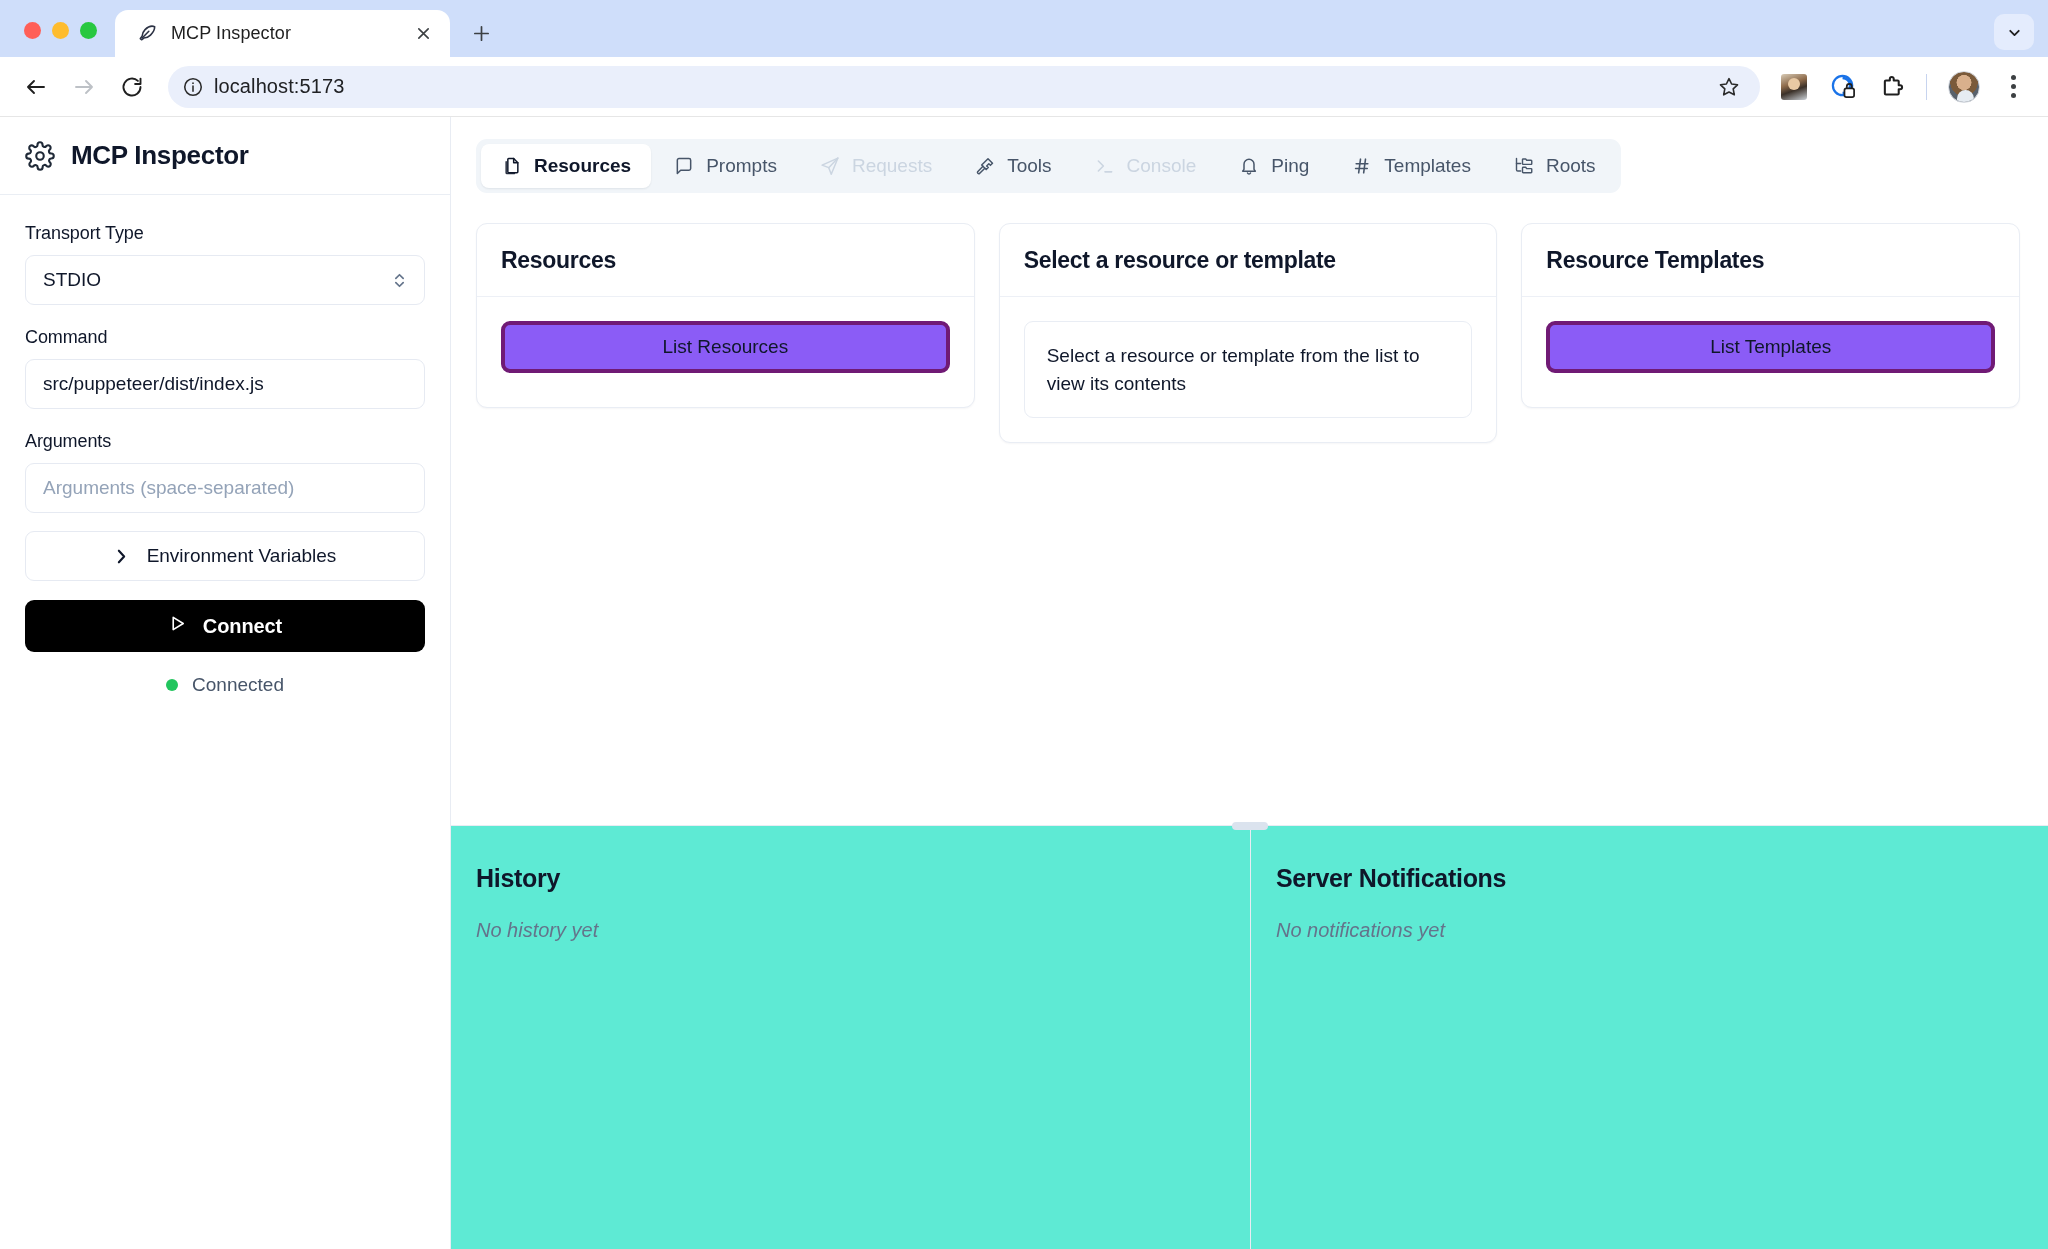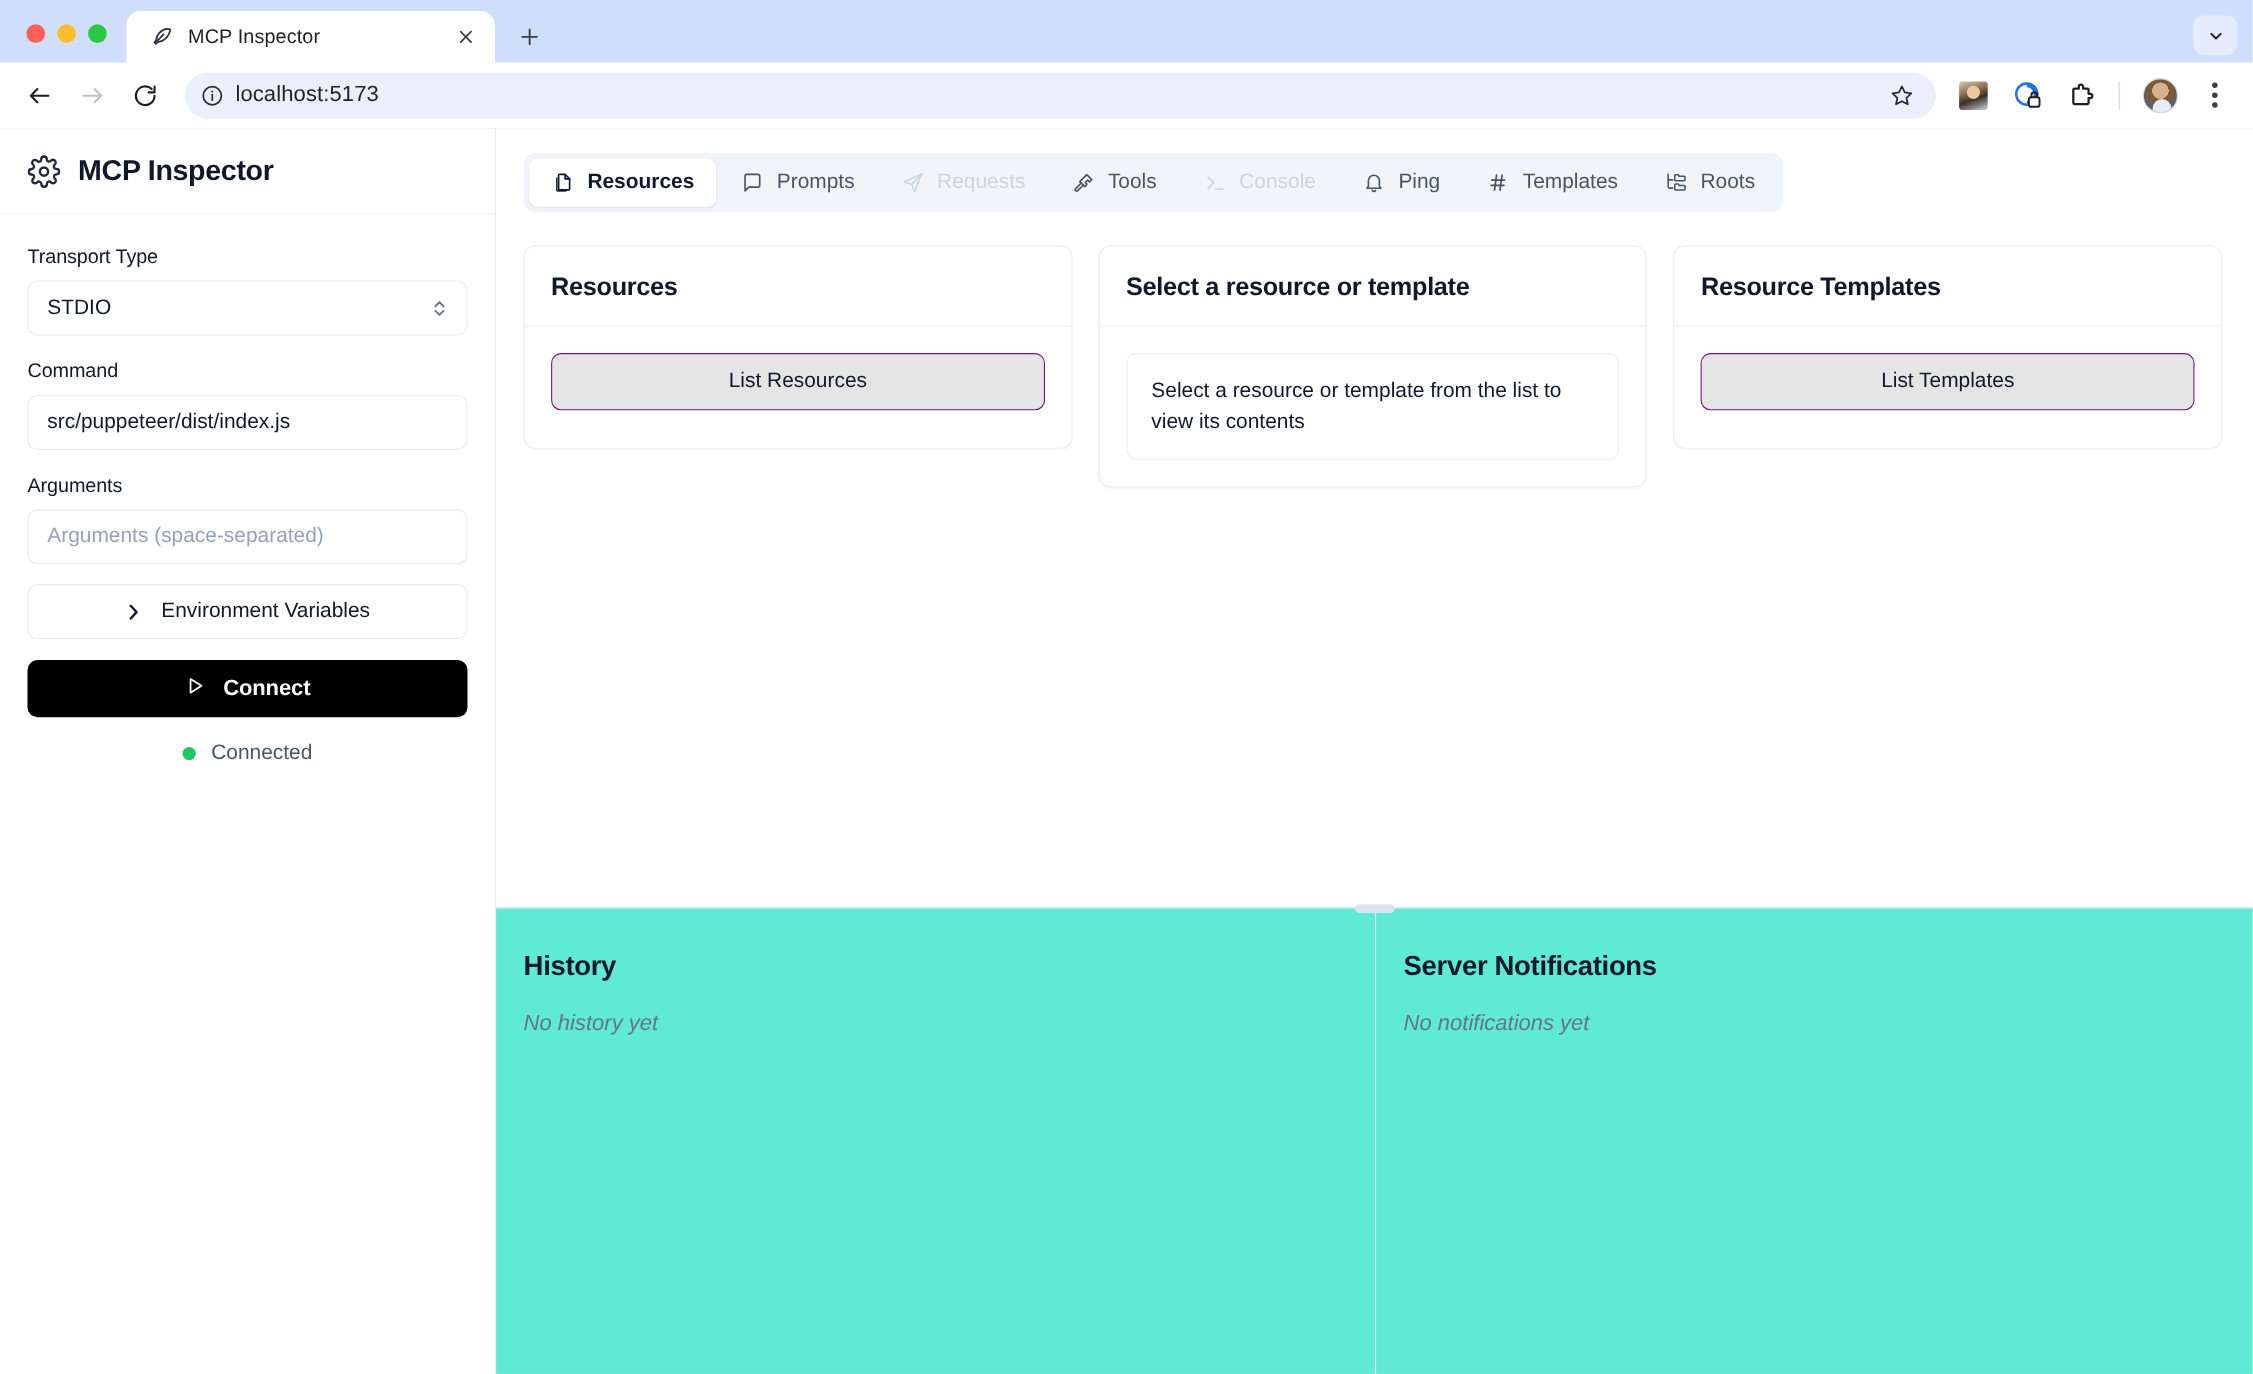--- a/index.html
+++ b/index.html
@@ -297,23 +297,23 @@
   }
   .card-head {
     padding: 23px 24px 22px 24px;
     border-bottom: 1px solid #edf0f6;
   }
   .card-title { font-size: 23px; font-weight: 700; color: #0f172a; letter-spacing: -.3px; }
   .card-body { padding: 24px; }
   .outline-btn {
     width: 100%;
     height: 52px;
-    border: 1px solid #701a75;
+    border: 4px solid #701a75;
     border-radius: 9px;
-    background: #e5e5e5;
+    background: #8b5cf6;
     display: flex; align-items: center; justify-content: center;
     font-size: 19px; font-weight: 500; color: #0f172a;
   }
   .empty-box {
     border: 1px solid #e9edf4;
     border-radius: 9px;
     padding: 20px 22px;
     font-size: 19px;
     line-height: 1.45;
     color: #0f172a;

